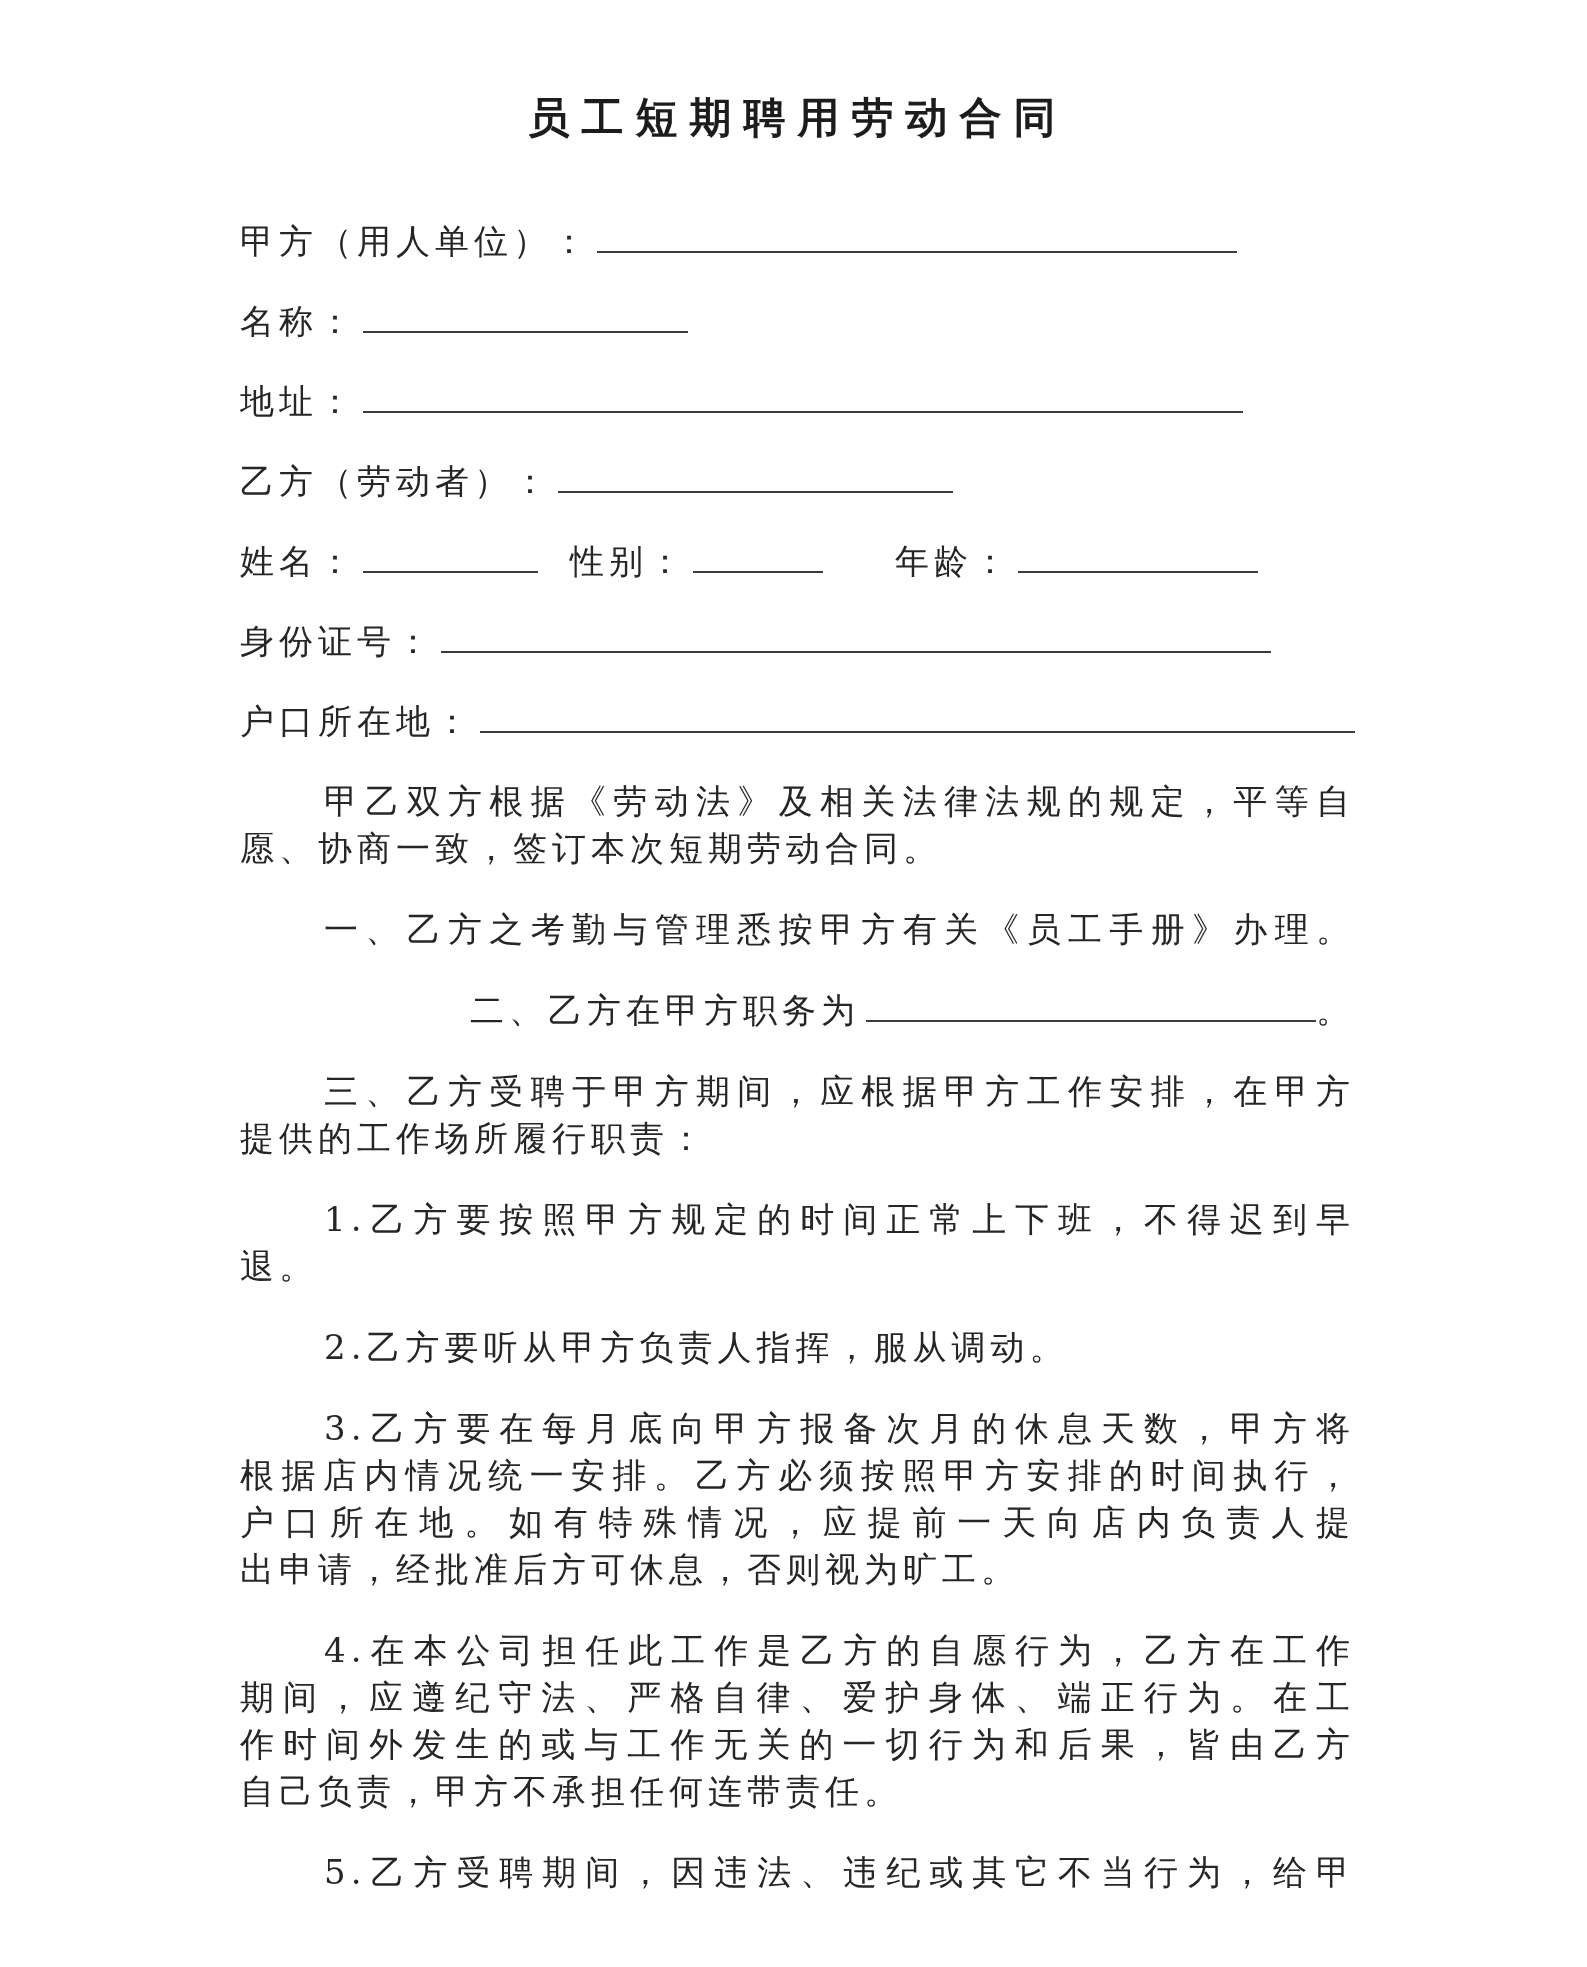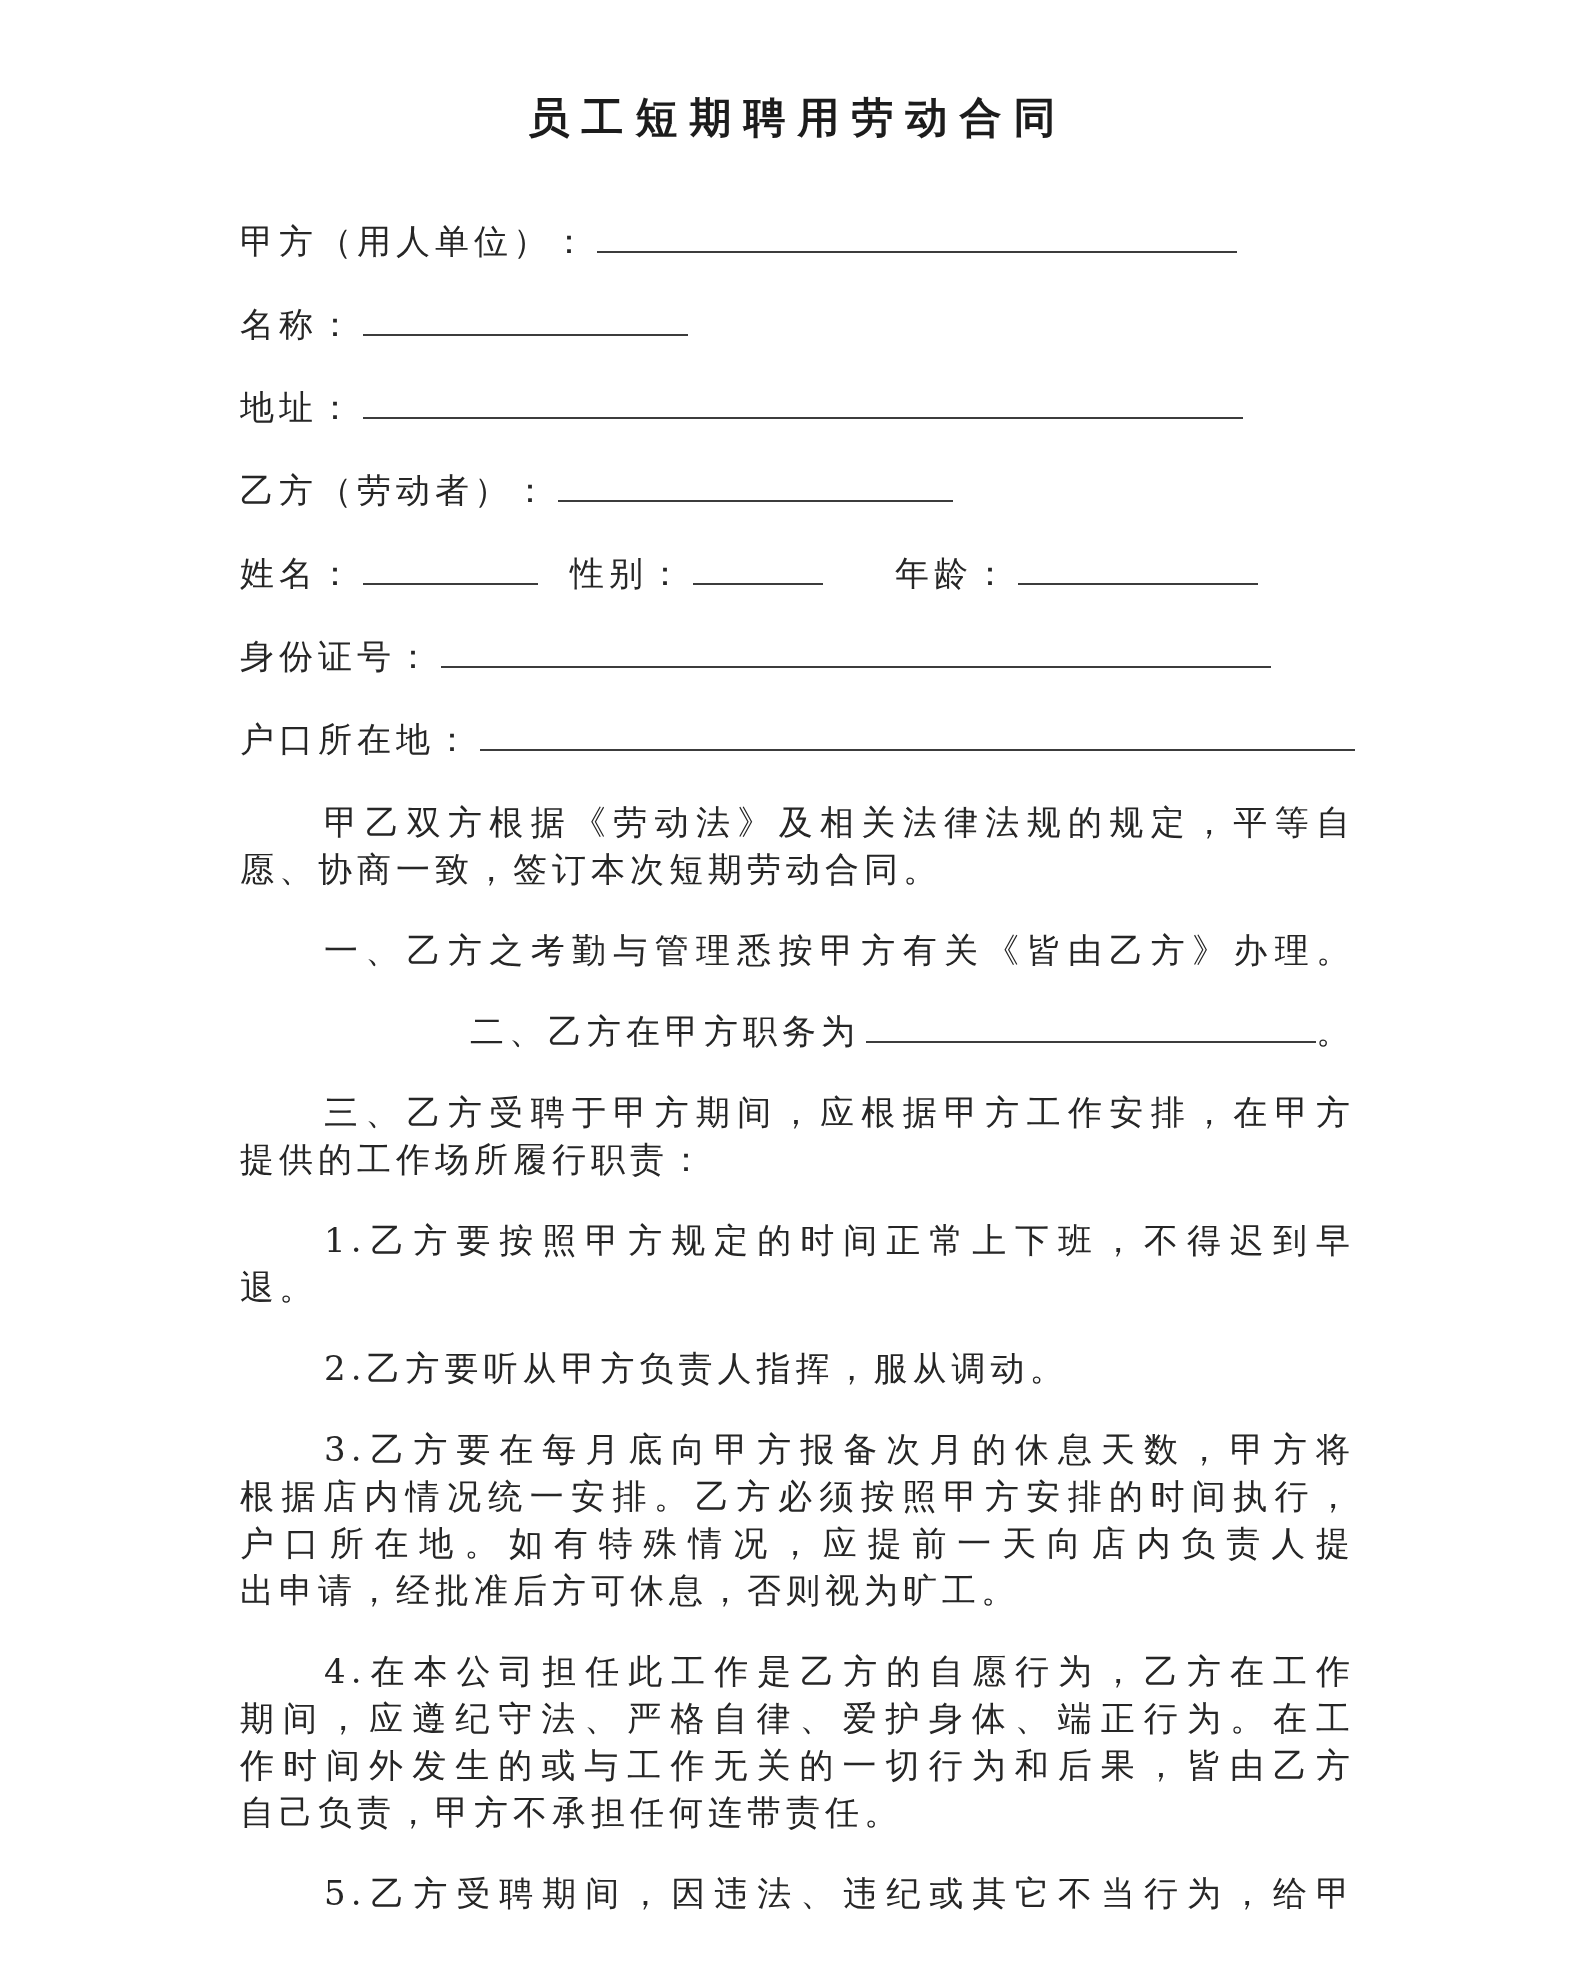--- a/index.html
+++ b/index.html
@@ -33,21 +33,21 @@
     white-space: nowrap;
   }
   
   .field-row {
     font-size: 34px;
     line-height: 46px;
     letter-spacing: 5px;
     margin: 0 0 34px 0;
     white-space: nowrap;
   }
-  .field-label { display: inline; font-family: Liberation Mono, monospace; }
+  .field-label { display: inline; }
   .blank {
     display: inline-block;
     height: 0;
     border-bottom: 2px solid #3c3c3c;
     margin-left: 6px;
   }
   .w640 { width: 640px; }
   .w325 { width: 325px; }
   .w880 { width: 880px; }
   .w395 { width: 395px; }
@@ -117,21 +117,21 @@
   <div class="field-row">
     <span class="field-label">户口所在地：</span><span class="blank w875"></span>
   </div>
 
   <div class="para">
     <div class="ln ind">甲乙双方根据《劳动法》及相关法律法规的规定，平等自</div>
     <div class="ln end">愿、协商一致，签订本次短期劳动合同。</div>
   </div>
 
   <div class="para">
-    <div class="ln ind">一、乙方之考勤与管理悉按甲方有关《皆由乙方》办理。</div>
+    <div class="ln ind">一、乙方之考勤与管理悉按甲方有关《员工手册》办理。</div>
   </div>
 
   <div class="para">
     <div class="inline-line">
       <span>二、乙方在甲方职务为</span><span class="blank w450"></span><span>。</span>
     </div>
   </div>
 
   <div class="para">
     <div class="ln ind">三、乙方受聘于甲方期间，应根据甲方工作安排，在甲方</div>

